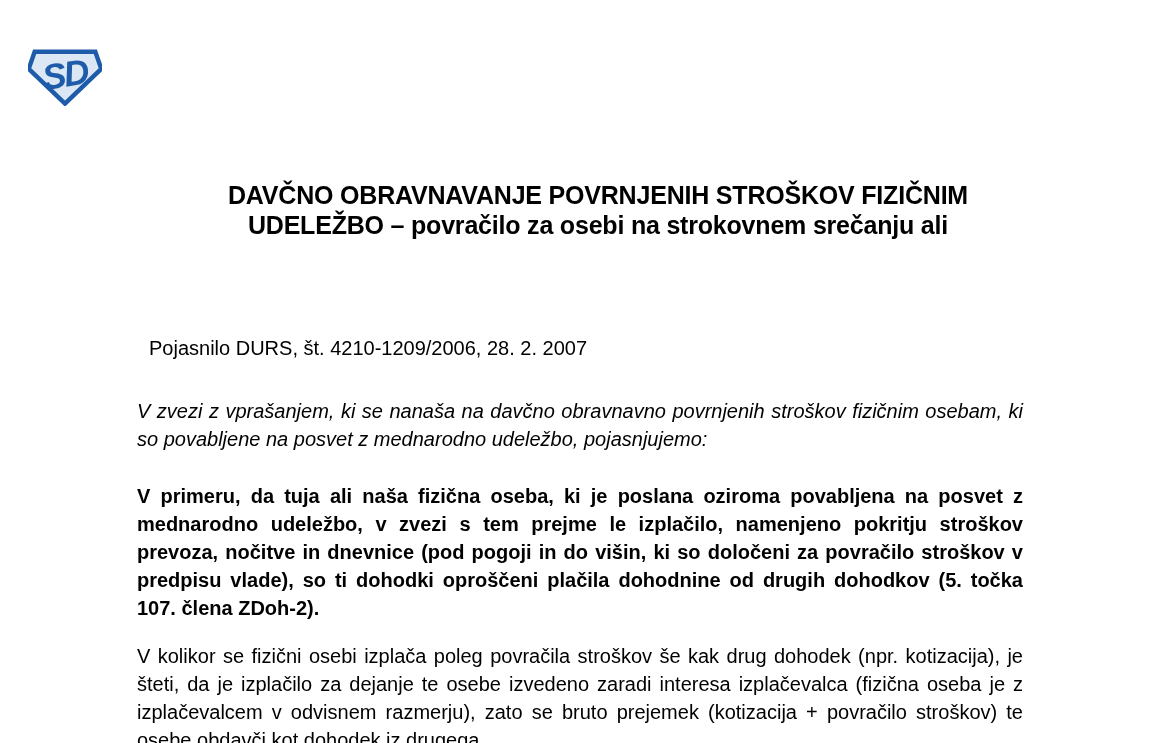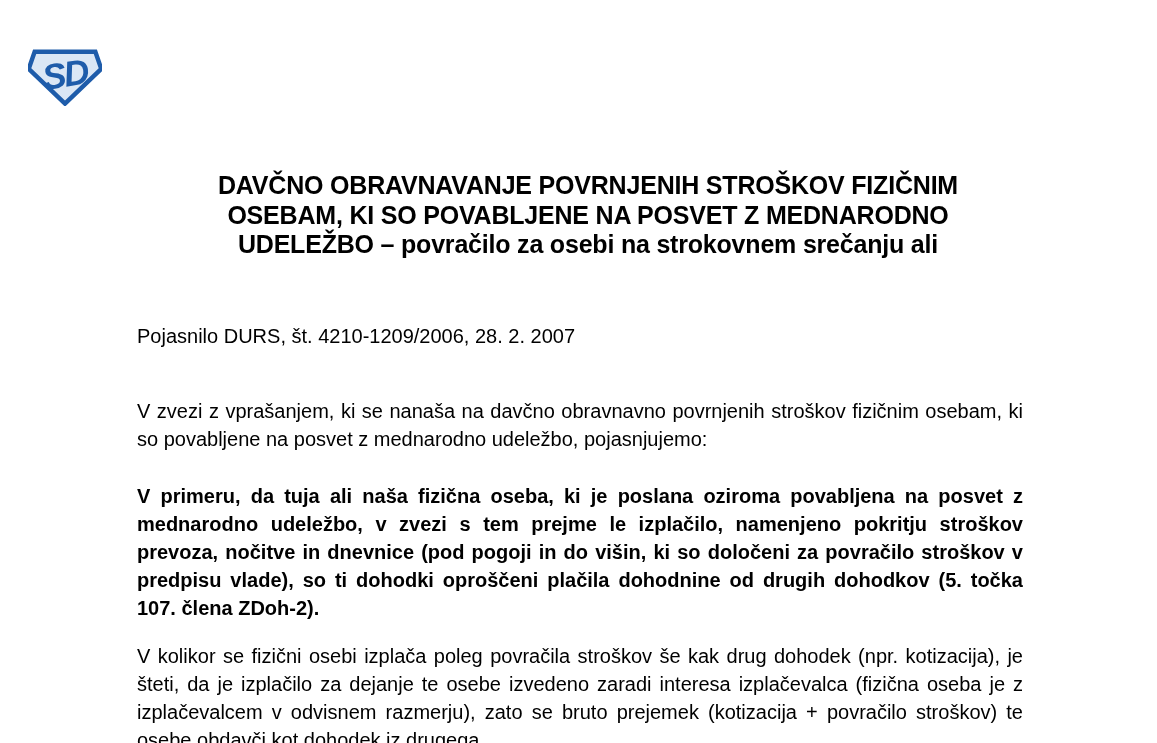--- a/index.html
+++ b/index.html
@@ -42,47 +42,47 @@
     font-style: italic;
     font-weight: bold;
     font-size: 48px;
     letter-spacing: -3px;
   }
   .doc-title {
     position: absolute;
     left: 137px;
     top: 163px;
     width: 886px;
-    margin: 8px;
+    margin: 18px;
     font-size: 25px;
     font-weight: bold;
     line-height: 29.5px;
     text-align: center;
     letter-spacing: -0.2px;
   }
   .doc-title span { display: block; }
   .reference {
     position: absolute;
     left: 137px;
     top: 322px;
     width: 886px;
-    margin: 0;
+    margin: 12px;
     font-size: 20px;
     line-height: 28px;
   }
   .para {
     position: absolute;
     left: 137px;
     width: 886px;
     margin: 0;
     font-size: 20px;
     line-height: 28px;
     text-align: justify;
   }
-  .para.italic { }
+  .para.italic { font-style: italic; }
   #para-0 { top: 397px; }
   #para-1 { top: 482px; font-weight: bold; }
   #para-2 { top: 642px; }
 </style>
 </head>
 <body>
 
 <div class="page">
 
   <div class="logo">
@@ -94,21 +94,20 @@
       </defs>
       <path class="logo-shape" d="M 9,5 L 91,5 L 99,28 L 50,75 L 1,28 Z"></path>
       <g clip-path="url(#shieldClip)">
         <text class="logo-text" x="50" y="52" text-anchor="middle" transform="rotate(-9 50 38)">SD</text>
       </g>
     </svg>
   </div>
 
   <h1 class="doc-title">
     <span>DAVČNO OBRAVNAVANJE POVRNJENIH STROŠKOV FIZIČNIM</span>
-    <span>OSEBAM, KI SO POVABLJENE NA POSVET Z MEDNARODNO</span>
     <span>UDELEŽBO – povračilo za osebi na strokovnem srečanju ali</span>
   </h1>
 
   <p class="reference">Pojasnilo DURS, št. 4210-1209/2006, 28. 2. 2007</p>
 
   <p id="para-0" class="para italic">V zvezi z vprašanjem, ki se nanaša na davčno obravnavno povrnjenih stroškov fizičnim osebam, ki so povabljene na posvet z mednarodno udeležbo, pojasnjujemo:</p>
 
   <p id="para-1" class="para">V primeru, da tuja ali naša fizična oseba, ki je poslana oziroma povabljena na posvet z mednarodno udeležbo, v zvezi s tem prejme le izplačilo, namenjeno pokritju stroškov prevoza, nočitve in dnevnice (pod pogoji in do višin, ki so določeni za povračilo stroškov v predpisu vlade), so ti dohodki oproščeni plačila dohodnine od drugih dohodkov (5. točka 107. člena ZDoh-2).</p>
 
   <p id="para-2" class="para">V kolikor se fizični osebi izplača poleg povračila stroškov še kak drug dohodek (npr. kotizacija), je šteti, da je izplačilo za dejanje te osebe izvedeno zaradi interesa izplačevalca (fizična oseba je z izplačevalcem v odvisnem razmerju), zato se bruto prejemek (kotizacija + povračilo stroškov) te osebe obdavči kot dohodek iz drugega</p>

